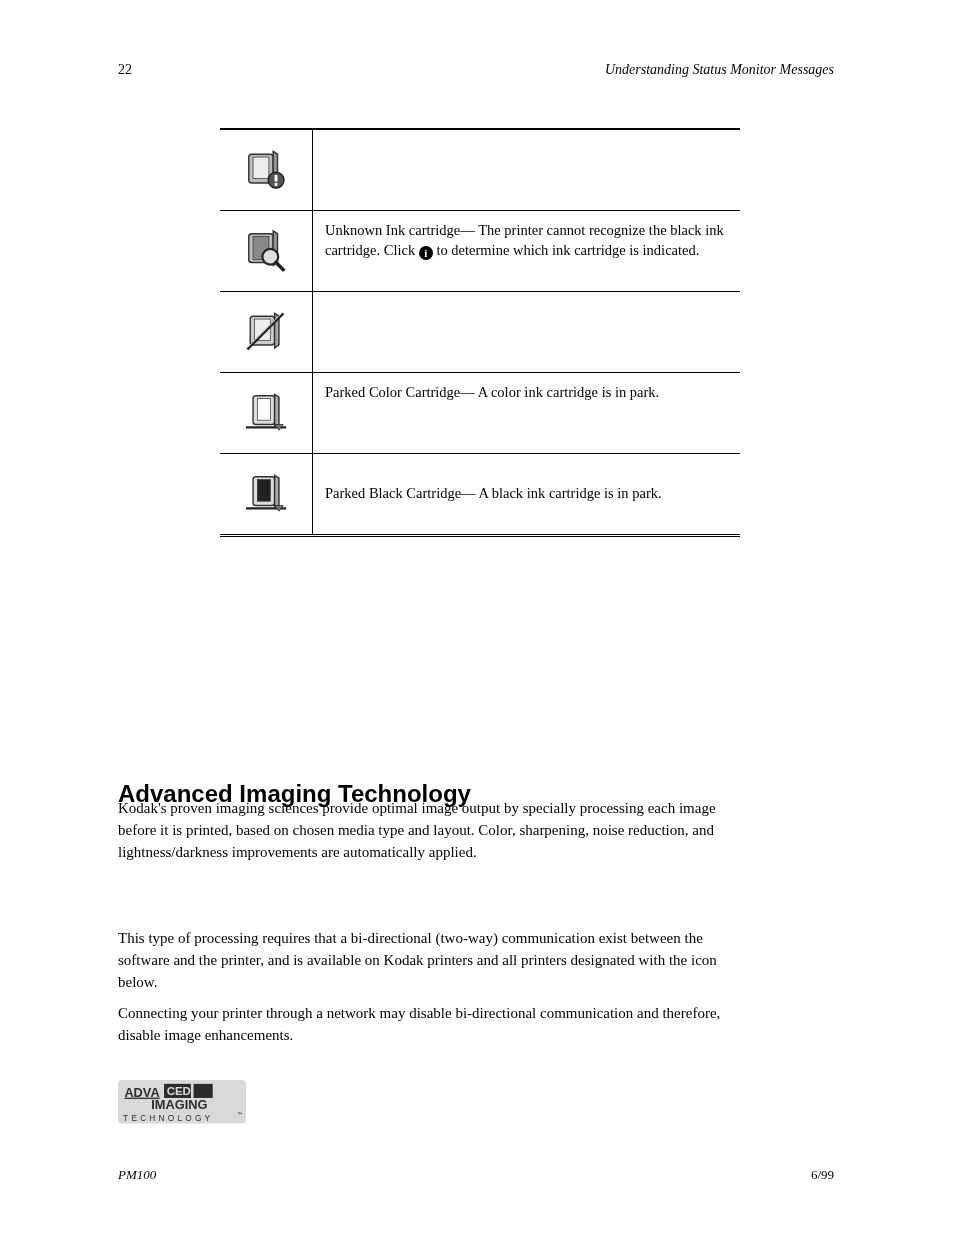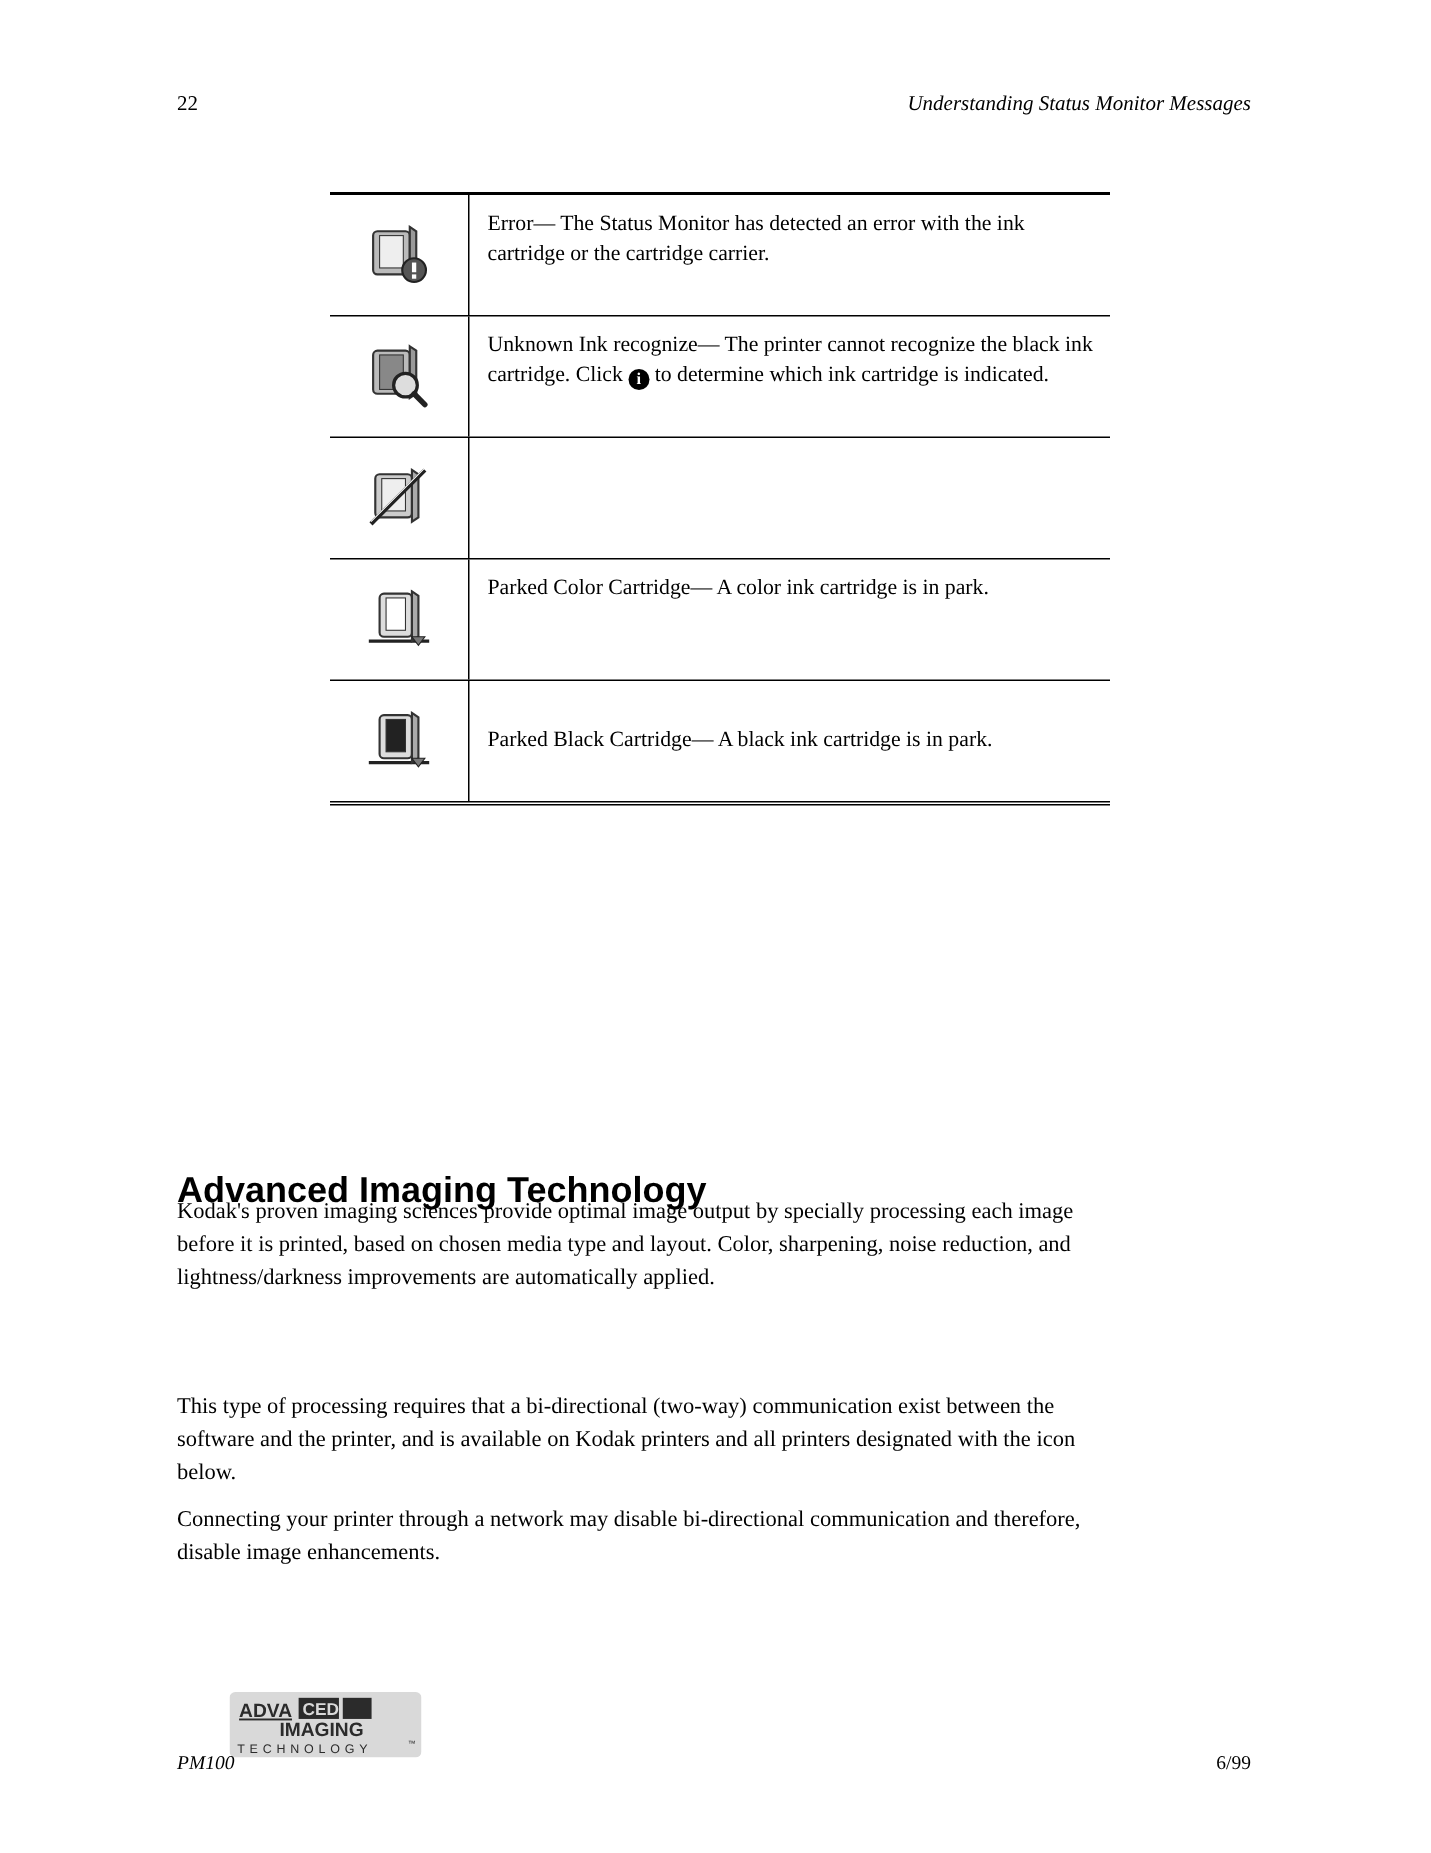--- a/index.html
+++ b/index.html
@@ -86,23 +86,22 @@
     width: 620px;
     font-size: 15px;
     line-height: 1.45;
   }
   .body-a { top: 798px; }
   .body-b { top: 928px; }
   .body-c { top: 1003px; }
   .ait-logo {
     position: absolute;
     left: 118px;
-    top: 1124px;
+    top: 1076px;
     width: 128px;
-    margin-left: 35px;
   }
   .ait-logo svg { width: 128px; height: 58px; }
   .footer-model {
     position: absolute;
     bottom: 52px;
     left: 118px;
     font-size: 13px;
     font-style: italic;
   }
   .footer-date {
@@ -127,37 +126,34 @@
       <div class="iconcell">
         <svg viewBox="0 0 64 64">
           <rect x="8" y="10" width="34" height="40" rx="4" fill="#bbb" stroke="#333" stroke-width="2"></rect>
           <rect x="14" y="14" width="22" height="30" fill="#eee" stroke="#333"></rect>
           <path d="M42 6 l6 4 v40 l-6 4 z" fill="#999" stroke="#333" stroke-width="2"></path>
           <circle cx="46" cy="46" r="11" fill="#555" stroke="#222" stroke-width="2"></circle>
           <rect x="44" y="39" width="4" height="9" fill="#fff"></rect>
           <rect x="44" y="50" width="4" height="4" fill="#fff"></rect>
         </svg>
       </div>
-      <div class="textcell">
-        <span class="name">Error</span><span>— The Status Monitor has detected an error with the ink cartridge or the cartridge carrier.</span>
-      </div>
     </div>
 
     <div class="row">
       <div class="iconcell">
         <svg viewBox="0 0 64 64">
           <rect x="8" y="8" width="34" height="40" rx="4" fill="#bbb" stroke="#333" stroke-width="2"></rect>
           <rect x="14" y="12" width="22" height="32" fill="#888" stroke="#333"></rect>
           <path d="M42 4 l6 4 v40 l-6 4 z" fill="#999" stroke="#333" stroke-width="2"></path>
           <circle cx="38" cy="40" r="11" fill="#ddd" stroke="#222" stroke-width="3"></circle>
           <line x1="46" y1="48" x2="56" y2="58" stroke="#222" stroke-width="5" stroke-linecap="round"></line>
         </svg>
       </div>
       <div class="textcell">
-        <span class="name">Unknown Ink recognize</span><span>— The printer cannot recognize the black ink cartridge. Click </span><span class="inline-info">i</span><span> to determine which ink cartridge is indicated.</span>
+        <span class="name">Unknown Ink cartridge</span><span>— The printer cannot recognize the black ink cartridge. Click </span><span class="inline-info">i</span><span> to determine which ink cartridge is indicated.</span>
       </div>
     </div>
 
     <div class="row">
       <div class="iconcell">
         <svg viewBox="0 0 64 64">
           <rect x="10" y="10" width="34" height="40" rx="4" fill="#ccc" stroke="#333" stroke-width="2"></rect>
           <rect x="16" y="14" width="22" height="30" fill="#eee" stroke="#333"></rect>
           <path d="M44 6 l6 4 v40 l-6 4 z" fill="#aaa" stroke="#333" stroke-width="2"></path>
           <line x1="6" y1="56" x2="56" y2="6" stroke="#222" stroke-width="4"></line>

